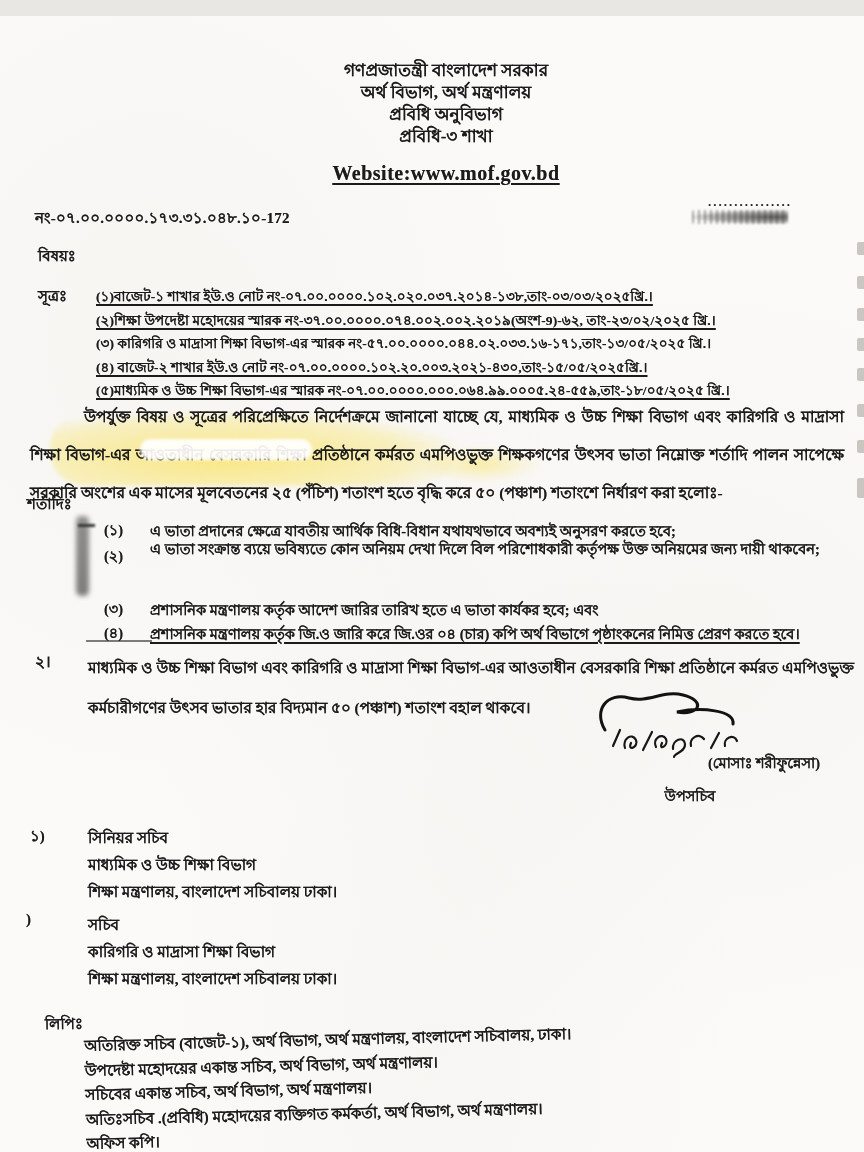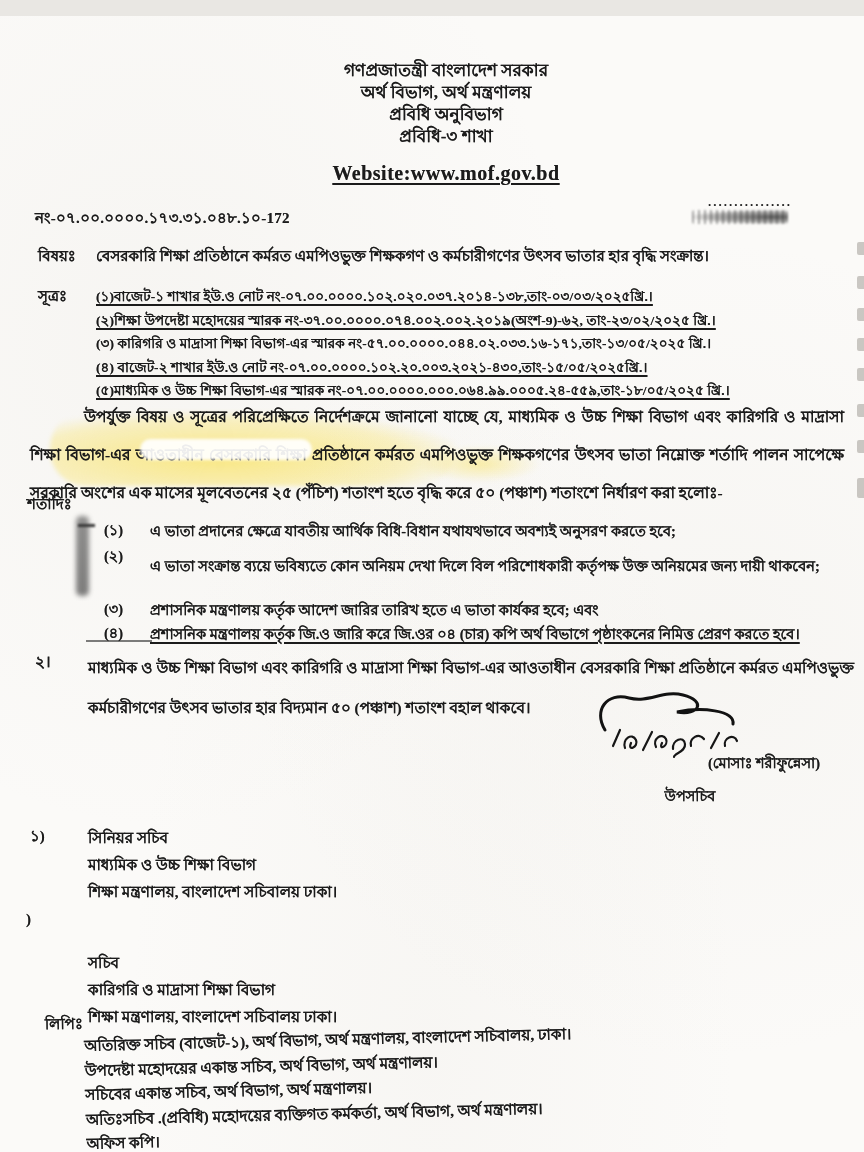--- a/index.html
+++ b/index.html
@@ -91,21 +91,20 @@
     <div class="ln soft">প্রবিধি অনুবিভাগ</div>
     <div class="ln soft">প্রবিধি-৩ শাখা</div>
     <div class="website u soft">Website:www.mof.gov.bd</div>
   </div>
 
   <div class="abs memo-no soft nowrap">নং-০৭.০০.০০০০.১৭৩.৩১.০৪৮.১০-172</div>
   <div class="abs date-dots nowrap">................</div>
   <div class="abs date-smudge"></div>
 
   <div class="abs subject-label soft">বিষয়ঃ</div>
-  <div class="abs subject-text soft nowrap">বেসরকারি শিক্ষা প্রতিষ্ঠানে কর্মরত এমপিওভুক্ত শিক্ষকগণ  ও কর্মচারীগণের উৎসব ভাতার হার বৃদ্ধি সংক্রান্ত।</div>
 
   <div class="abs ref-label soft">সূত্রঃ</div>
   <div class="abs refs">
     <div class="ref u soft">(১)বাজেট-১ শাখার  ইউ.ও নোট নং-০৭.০০.০০০০.১০২.০২০.০৩৭.২০১৪-১৩৮,তাং-০৩/০৩/২০২৫খ্রি.।</div>
     <div class="ref u soft">(২)শিক্ষা উপদেষ্টা মহোদয়ের স্মারক নং-৩৭.০০.০০০০.০৭৪.০০২.০০২.২০১৯(অংশ-9)-৬২, তাং-২৩/০২/২০২৫ খ্রি.।</div>
     <div class="ref soft">(৩) কারিগরি ও মাদ্রাসা শিক্ষা বিভাগ-এর স্মারক নং-৫৭.০০.০০০০.০৪৪.০২.০৩৩.১৬-১৭১,তাং-১৩/০৫/২০২৫ খ্রি.।</div>
     <div class="ref u soft">(৪) বাজেট-২ শাখার  ইউ.ও নোট নং-০৭.০০.০০০০.১০২.২০.০০৩.২০২১-৪৩০,তাং-১৫/০৫/২০২৫খ্রি.।</div>
     <div class="ref u soft">(৫)মাধ্যমিক ও উচ্চ শিক্ষা বিভাগ-এর স্মারক নং-০৭.০০.০০০০.০০০.০৬৪.৯৯.০০০৫.২৪-৫৫৯,তাং-১৮/০৫/২০২৫ খ্রি.।</div>
   </div>
 
@@ -115,21 +114,21 @@
 
   <div class="abs para1 soft">উপর্যুক্ত বিষয় ও সূত্রের পরিপ্রেক্ষিতে নির্দেশক্রমে জানানো যাচ্ছে যে, মাধ্যমিক ও উচ্চ শিক্ষা বিভাগ এবং কারিগরি ও মাদ্রাসা শিক্ষা বিভাগ-এর আওতাধীন বেসরকারি শিক্ষা প্রতিষ্ঠানে কর্মরত এমপিওভুক্ত শিক্ষকগণের উৎসব ভাতা নিম্নোক্ত শর্তাদি পালন সাপেক্ষে সরকারি অংশের এক মাসের মূলবেতনের ২৫ (পঁচিশ) শতাংশ হতে বৃদ্ধি করে ৫০ (পঞ্চাশ) শতাংশে নির্ধারণ করা হলোঃ-</div>
 
   <div class="abs cond-label soft">শর্তাদিঃ</div>
   <div class="abs smudge-v"></div>
   <div class="abs smudge-dash"></div>
   <div class="conds">
     <span class="cond-no soft" style="top:503px">(১)</span>
     <span class="cond-tx soft" style="top:503px">এ ভাতা প্রদানের ক্ষেত্রে যাবতীয় আর্থিক বিধি-বিধান যথাযথভাবে অবশ্যই অনুসরণ করতে হবে;</span>
     <span class="cond-no soft" style="top:529px">(২)</span>
-    <span class="cond-tx soft" style="top:538px">এ ভাতা সংক্রান্ত ব্যয়ে ভবিষ্যতে কোন অনিয়ম দেখা দিলে বিল পরিশোধকারী কর্তৃপক্ষ উক্ত অনিয়মের জন্য দায়ী থাকবেন;</span>
+    <span class="cond-tx soft" style="top:521px">এ ভাতা সংক্রান্ত ব্যয়ে ভবিষ্যতে কোন অনিয়ম দেখা দিলে বিল পরিশোধকারী কর্তৃপক্ষ উক্ত অনিয়মের জন্য দায়ী থাকবেন;</span>
     <span class="cond-no soft" style="top:582px">(৩)</span>
     <span class="cond-tx soft" style="top:582px">প্রশাসনিক মন্ত্রণালয় কর্তৃক আদেশ জারির তারিখ হতে এ ভাতা কার্যকর হবে; এবং</span>
     <span class="cond-no soft" style="top:606px">(৪)</span>
     <span class="cond-tx u soft" style="top:606px">প্রশাসনিক মন্ত্রণালয় কর্তৃক জি.ও জারি করে জি.ওর ০৪ (চার) কপি অর্থ বিভাগে পৃষ্ঠাংকনের নিমিত্ত প্রেরণ করতে হবে।</span>
   </div>
   <div class="abs u4-line"></div>
 
   <div class="abs para2-no soft">২।</div>
   <div class="abs para2-tx soft">মাধ্যমিক ও উচ্চ শিক্ষা বিভাগ এবং কারিগরি ও মাদ্রাসা শিক্ষা বিভাগ-এর আওতাধীন বেসরকারি শিক্ষা প্রতিষ্ঠানে কর্মরত এমপিওভুক্ত কর্মচারীগণের উৎসব ভাতার হার বিদ্যমান ৫০ (পঞ্চাশ) শতাংশ বহাল থাকবে।</div>
 
@@ -143,21 +142,21 @@
   </div>
 
   <div class="abs addr-no soft" style="left:30px;top:808px">১)</div>
   <div class="abs addr" style="left:88px;top:808px">
     <div class="soft">সিনিয়র সচিব</div>
     <div class="soft">মাধ্যমিক ও উচ্চ শিক্ষা বিভাগ</div>
     <div class="soft">শিক্ষা মন্ত্রণালয়, বাংলাদেশ সচিবালয় ঢাকা।</div>
   </div>
 
   <div class="abs addr-no soft" style="left:26px;top:895px">)</div>
-  <div class="abs addr" style="left:88px;top:933px">
+  <div class="abs addr" style="left:88px;top:895px">
     <div class="soft">সচিব</div>
     <div class="soft">কারিগরি ও মাদ্রাসা শিক্ষা বিভাগ</div>
     <div class="soft">শিক্ষা মন্ত্রণালয়, বাংলাদেশ সচিবালয় ঢাকা।</div>
   </div>
 
   <div class="abs copy-label soft">লিপিঃ</div>
   <div class="abs copies">
     <div class="copy soft">অতিরিক্ত সচিব (বাজেট-১), অর্থ বিভাগ, অর্থ মন্ত্রণালয়, বাংলাদেশ সচিবালয়, ঢাকা।</div>
     <div class="copy soft">উপদেষ্টা মহোদয়ের একান্ত সচিব, অর্থ বিভাগ, অর্থ মন্ত্রণালয়।</div>
     <div class="copy soft">সচিবের একান্ত সচিব, অর্থ বিভাগ, অর্থ মন্ত্রণালয়।</div>

